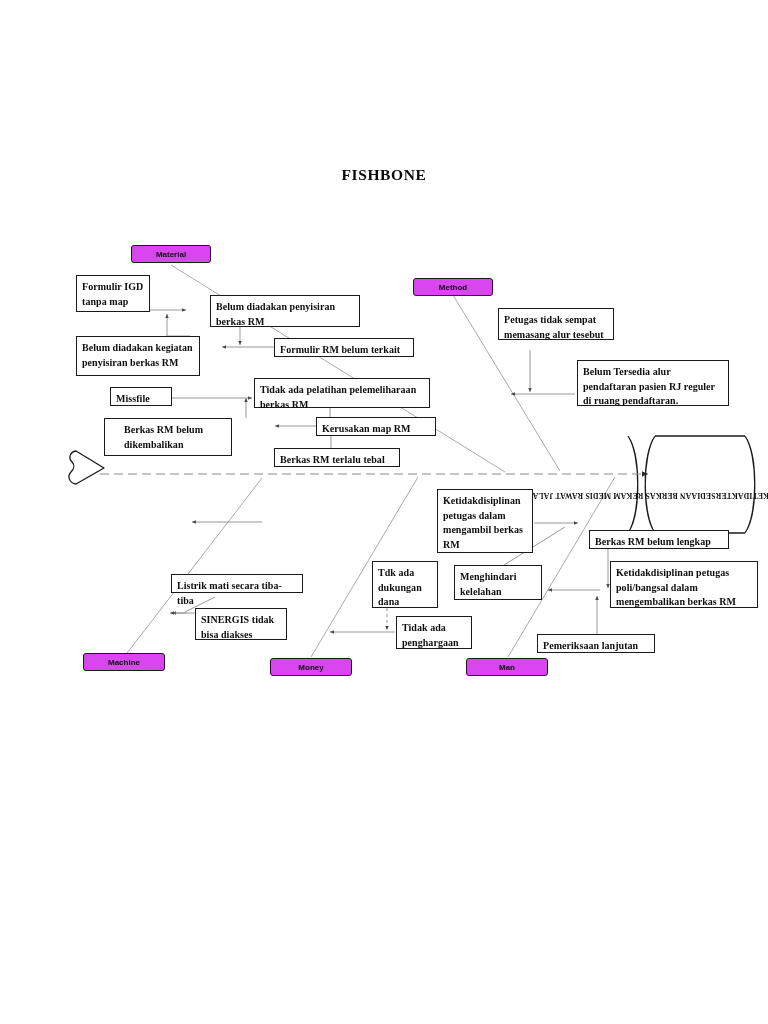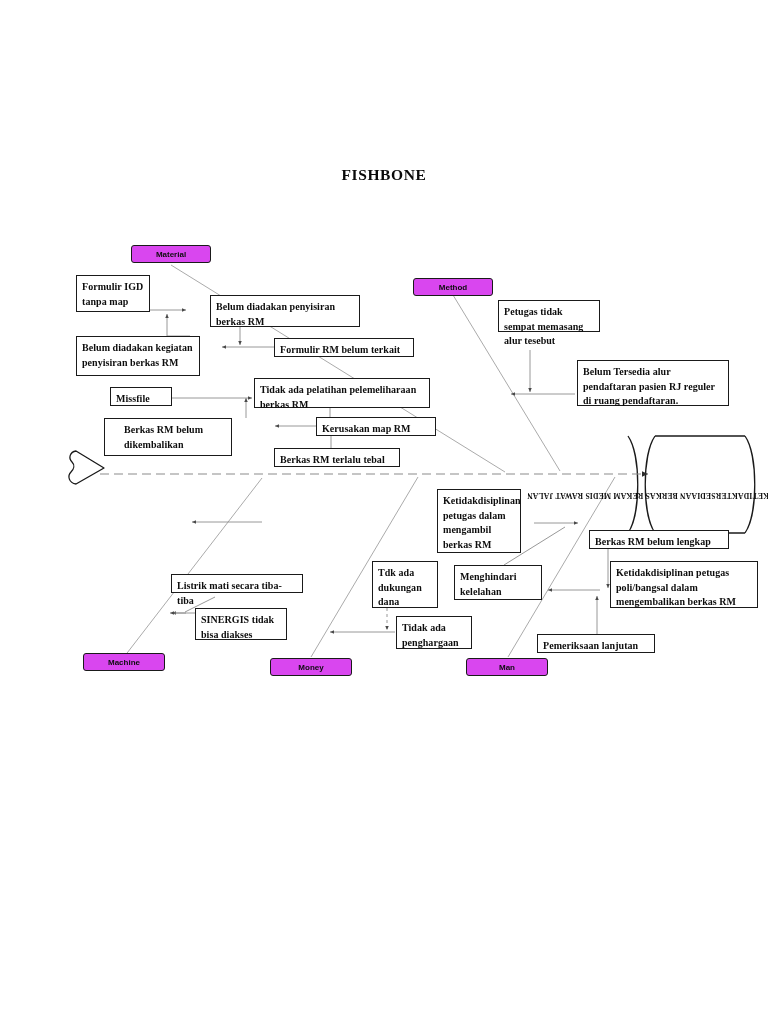--- a/index.html
+++ b/index.html
@@ -159,34 +159,34 @@
   <div class="box" style="left:110px;top:387px;width:62px;height:19px;">Missfile</div>
 
   <div class="box" style="left:254px;top:378px;width:176px;height:30px;">Tidak ada pelatihan pelemeliharaan berkas RM</div>
 
   <div class="box" style="left:104px;top:418px;width:128px;height:38px;padding-left:19px;">Berkas RM belum dikembalikan</div>
 
   <div class="box" style="left:316px;top:417px;width:120px;height:19px;">Kerusakan map RM</div>
 
   <div class="box" style="left:274px;top:448px;width:126px;height:19px;">Berkas  RM terlalu tebal</div>
 
-  <div class="box" style="left:498px;top:300px;width:102px;height:32px;">Petugas tidak sempat memasang alur tesebut</div>
+  <div class="box" style="left:498px;top:308px;width:116px;height:32px;">Petugas tidak sempat memasang alur tesebut</div>
 
   <div class="box" style="left:577px;top:360px;width:152px;height:46px;">Belum Tersedia alur pendaftaran pasien RJ reguler di ruang pendaftaran.</div>
 
 
   <div class="box" style="left:171px;top:574px;width:132px;height:19px;">Listrik mati secara tiba-tiba</div>
 
   <div class="box" style="left:195px;top:608px;width:92px;height:32px;">SINERGIS tidak bisa diakses</div>
 
   <div class="box" style="left:372px;top:561px;width:66px;height:47px;">Tdk ada dukungan dana</div>
 
   <div class="box" style="left:396px;top:616px;width:76px;height:33px;">Tidak ada penghargaan</div>
 
-  <div class="box" style="left:437px;top:489px;width:84px;height:64px;">Ketidakdisiplinan petugas  dalam mengambil  berkas RM</div>
+  <div class="box" style="left:437px;top:489px;width:96px;height:64px;">Ketidakdisiplinan petugas  dalam mengambil  berkas RM</div>
 
   <div class="box" style="left:454px;top:565px;width:88px;height:35px;">Menghindari kelelahan</div>
 
   <div class="box" style="left:589px;top:530px;width:140px;height:19px;">Berkas RM belum lengkap</div>
 
   <div class="box" style="left:610px;top:561px;width:148px;height:47px;">Ketidakdisiplinan petugas poli/bangsal dalam mengembalikan berkas RM</div>
 
   <div class="box" style="left:537px;top:634px;width:118px;height:19px;">Pemeriksaan lanjutan</div>
 
 </div>

